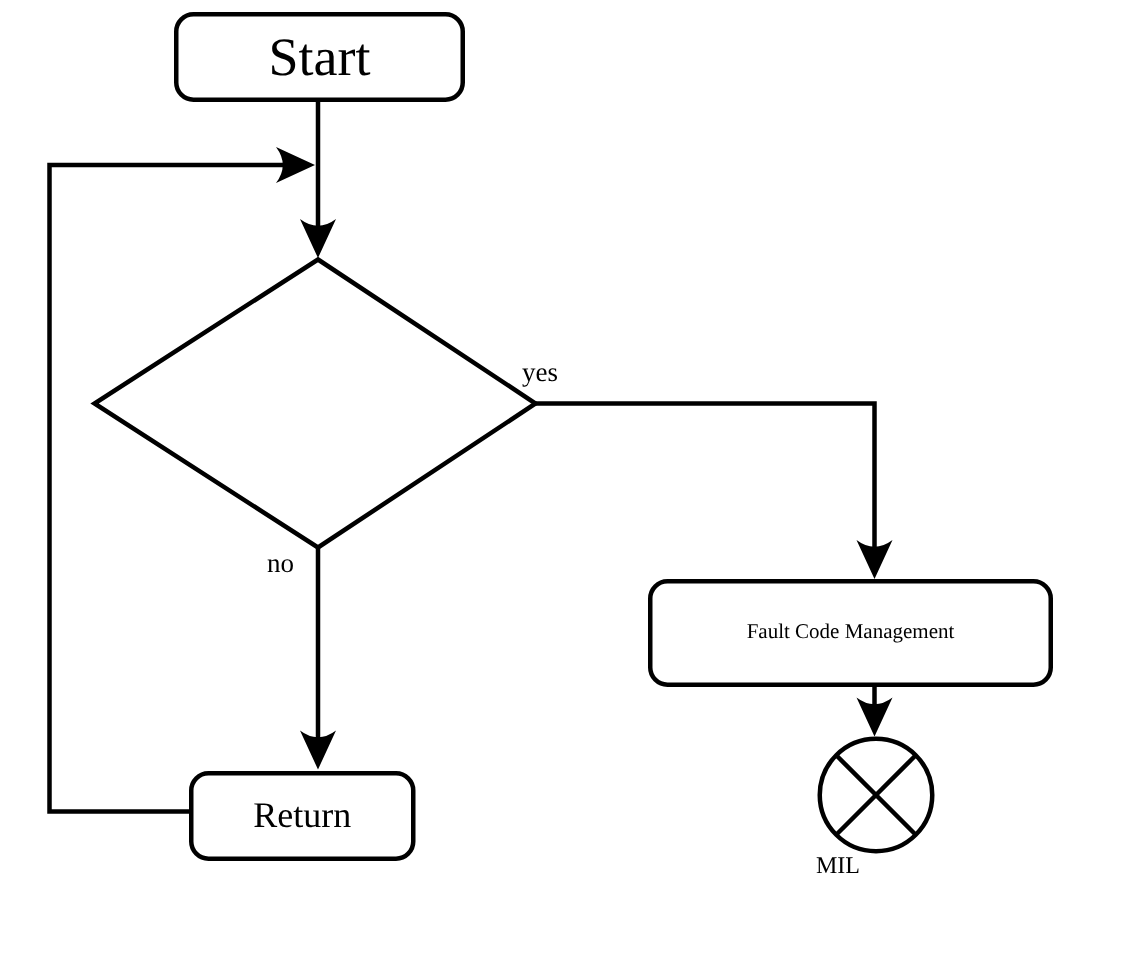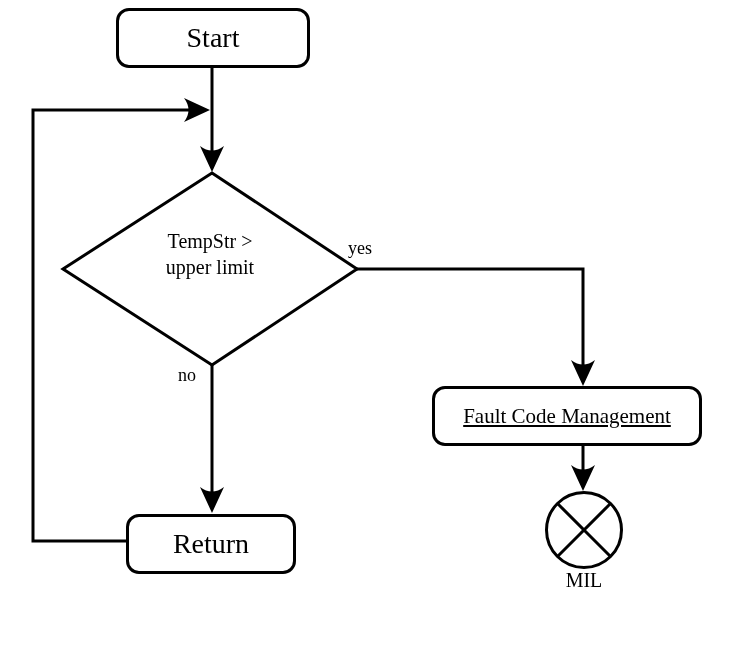--- a/index.html
+++ b/index.html
@@ -27,23 +27,23 @@
     position: absolute;
     box-sizing: border-box;
     border: 3px solid #000000;
     border-radius: 13px;
     background: #ffffff;
     display: flex;
     align-items: center;
     justify-content: center;
     text-align: center;
   }
-  .node-start    { left: 116px; top: 8px;   width: 194px; height: 60px; font-size: 28px; }
-  .node-fault    { left: 432px; top: 386px; width: 270px; height: 60px; font-size: 21px; text-decoration: underline; }
-  .node-return   { left: 126px; top: 514px; width: 170px; height: 60px; font-size: 28px; }
+  .node-start    { left: 116px; top: 8px;   width: 194px; height: 60px; font-size: 36px; }
+  .node-fault    { left: 432px; top: 386px; width: 270px; height: 72px; font-size: 14px; }
+  .node-return   { left: 126px; top: 514px; width: 151px; height: 60px; font-size: 24px; }
   .decision-text {
     position: absolute;
     left: 110px;
     top: 228px;
     width: 200px;
     text-align: center;
     font-size: 20px;
     line-height: 26px;
   }
   .edge-label {
@@ -51,22 +51,22 @@
     font-size: 18px;
     line-height: 28px;
   }
   .label-yes { left: 348px; top: 234px; }
   .label-no  { left: 178px; top: 361px; }
   .label-mil {
     position: absolute;
     left: 544px;
     top: 569px;
     width: 80px;
-    text-align: center;
-    font-size: 20px;
+    text-align: left;
+    font-size: 16px;
   }
   .caption {
     position: absolute;
     left: 36px;
     top: 616px;
     font-size: 22px;
     font-weight: bold;
     white-space: nowrap;
   }
 </style>
@@ -101,24 +101,20 @@
       <path d="M583 386 L571 360 Q583 369 595 360 Z"></path>
       <path d="M583 491 L571 465 Q583 474 595 465 Z"></path>
       <path d="M212 513 L200 487 Q212 496 224 487 Z"></path>
     </g>
   </svg>
 
   <div class="node node-start">
     <span>Start</span>
   </div>
 
-  <div class="decision-text">
-    <div>TempStr &gt;</div>
-    <div>upper limit</div>
-  </div>
 
   <div class="node node-fault">
     <span>Fault Code Management</span>
   </div>
 
   <div class="node node-return">
     <span>Return</span>
   </div>
 
   <div class="edge-label label-yes">yes</div>

